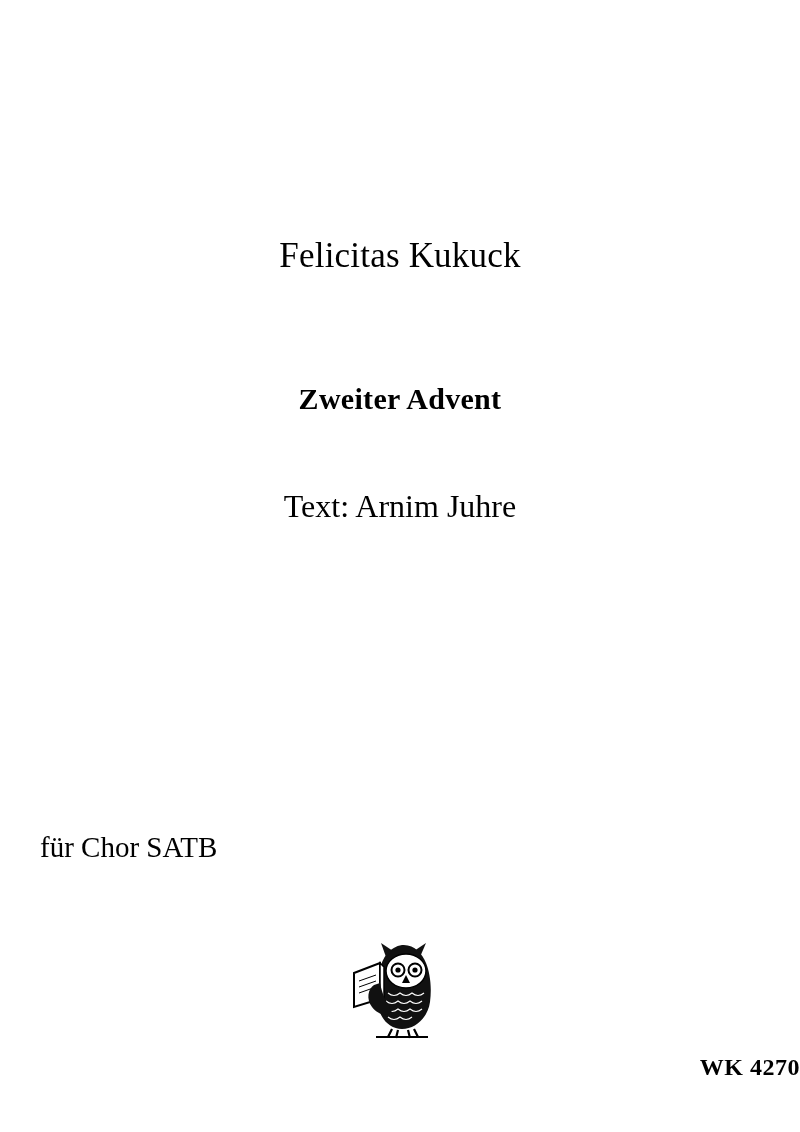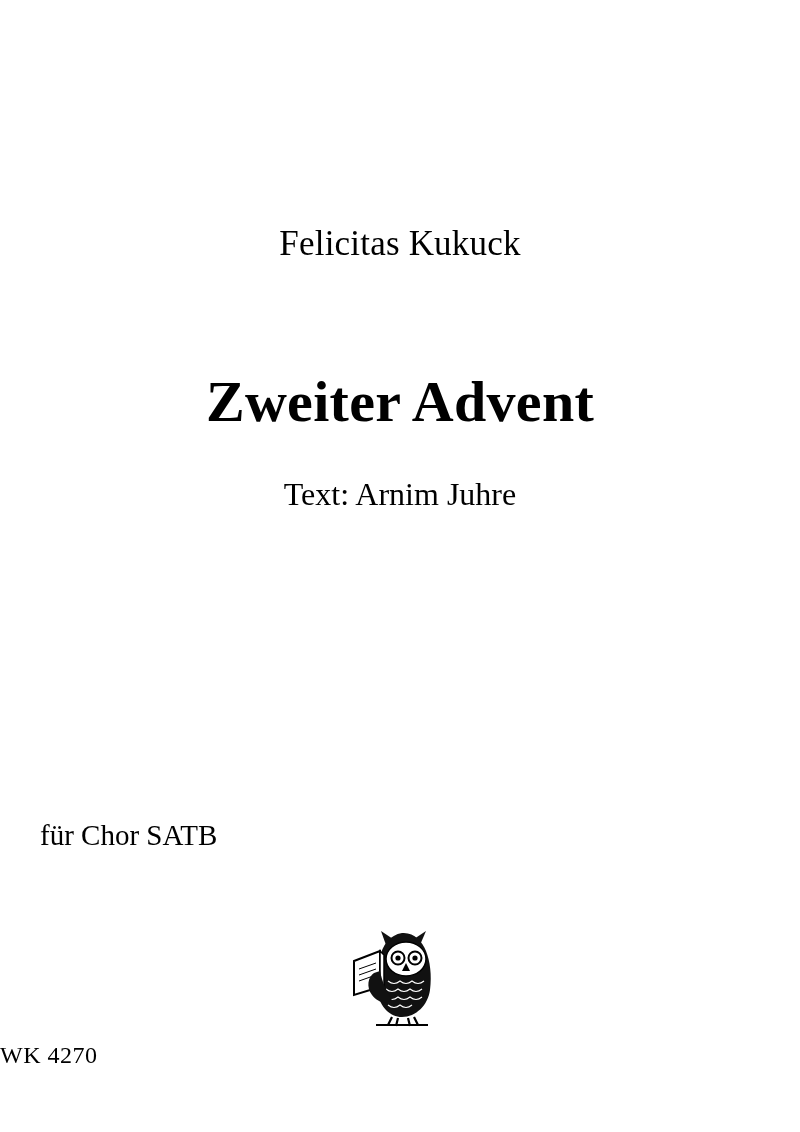--- a/index.html
+++ b/index.html
@@ -13,39 +13,40 @@
     font-family: "Liberation Serif", "DejaVu Serif", serif;
     color: #000000;
     position: relative;
     overflow: hidden;
   }
   .page {
     width: 800px;
     height: 904px;
     position: relative;
     box-sizing: border-box;
+    margin-top: 12px;
   }
   .composer {
     position: absolute;
     top: 225px;
     left: 0;
     width: 800px;
     text-align: center;
     font-size: 35px;
     font-weight: normal;
     letter-spacing: 0.2px;
     line-height: 1.1;
   }
   .title {
     position: absolute;
     top: 370px;
     left: 0;
     width: 800px;
     text-align: center;
-    font-size: 58px;
+    font-size: 30px;
     font-weight: bold;
     letter-spacing: 0.3px;
     line-height: 1.1;
   }
   .text-credit {
     position: absolute;
     top: 477px;
     left: 0;
     width: 800px;
     text-align: center;
@@ -73,23 +74,23 @@
   }
   .publisher-mark svg {
     display: block;
     margin: 0 auto;
   }
   .plate-number {
     position: absolute;
     top: 1042px;
     left: 0;
     width: 800px;
-    text-align: left;
+    text-align: right;
     font-size: 24px;
-    font-weight: normal;
+    font-weight: bold;
     letter-spacing: 0.5px;
   }
 </style>
 </head>
 <body>
 
 <div class="page">
 
   <div class="composer">Felicitas Kukuck</div>
 

